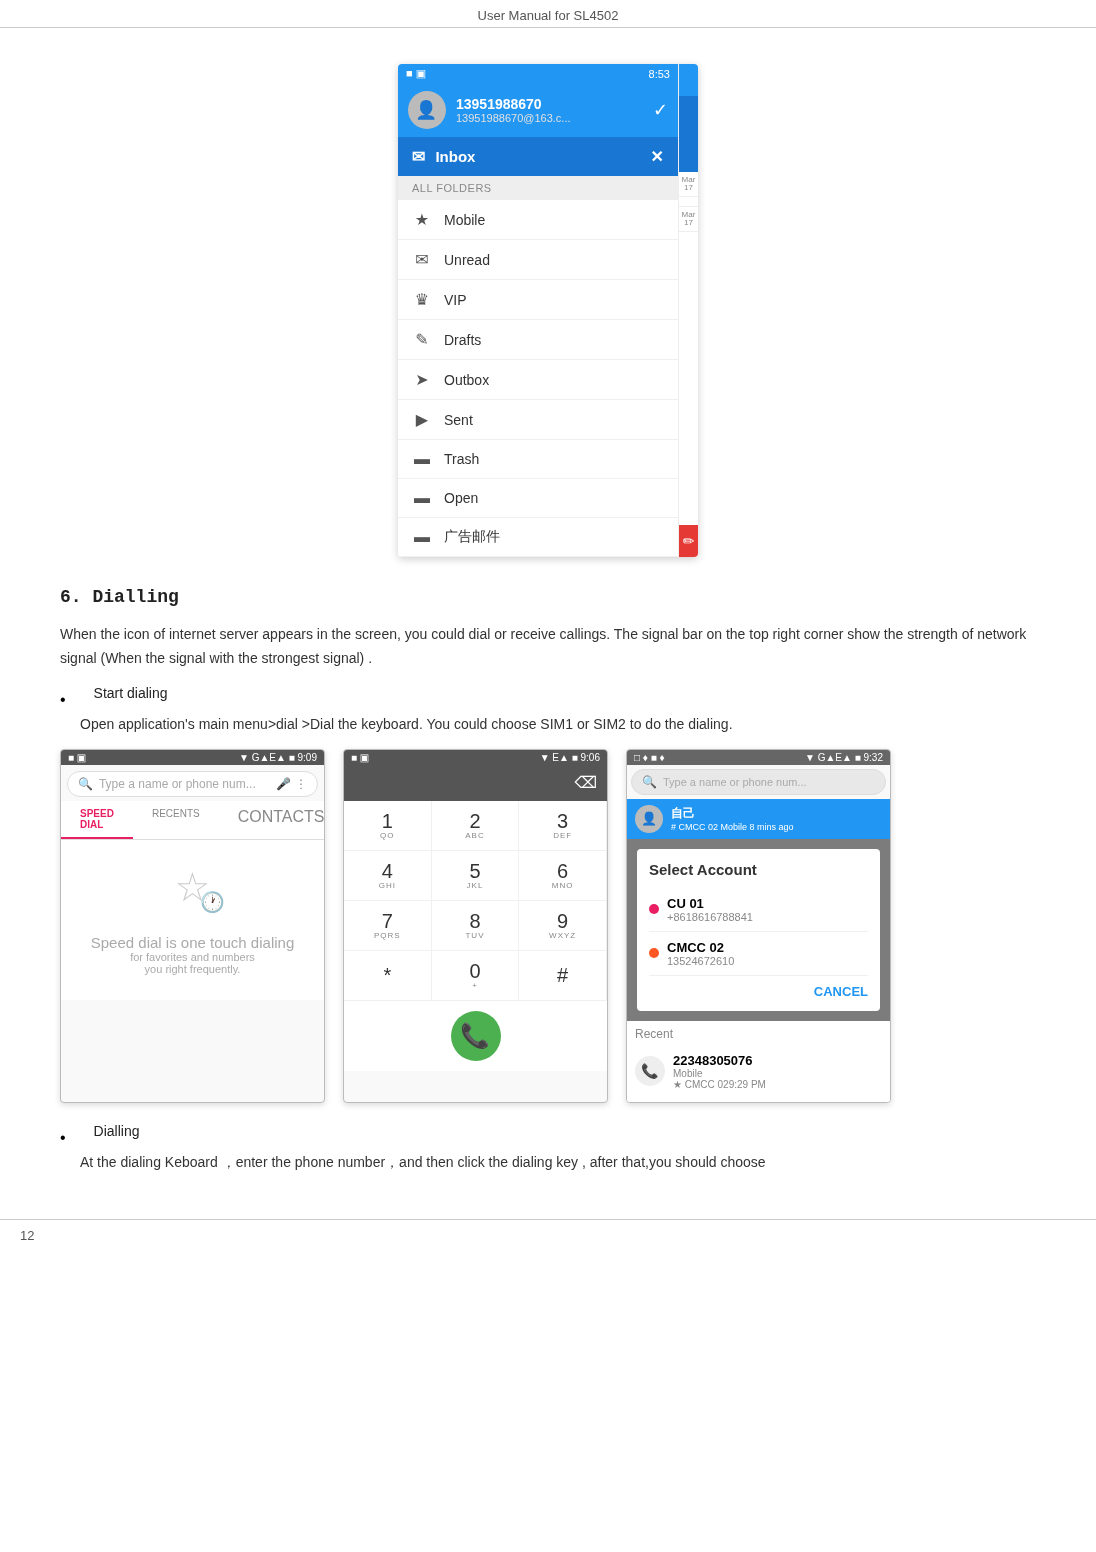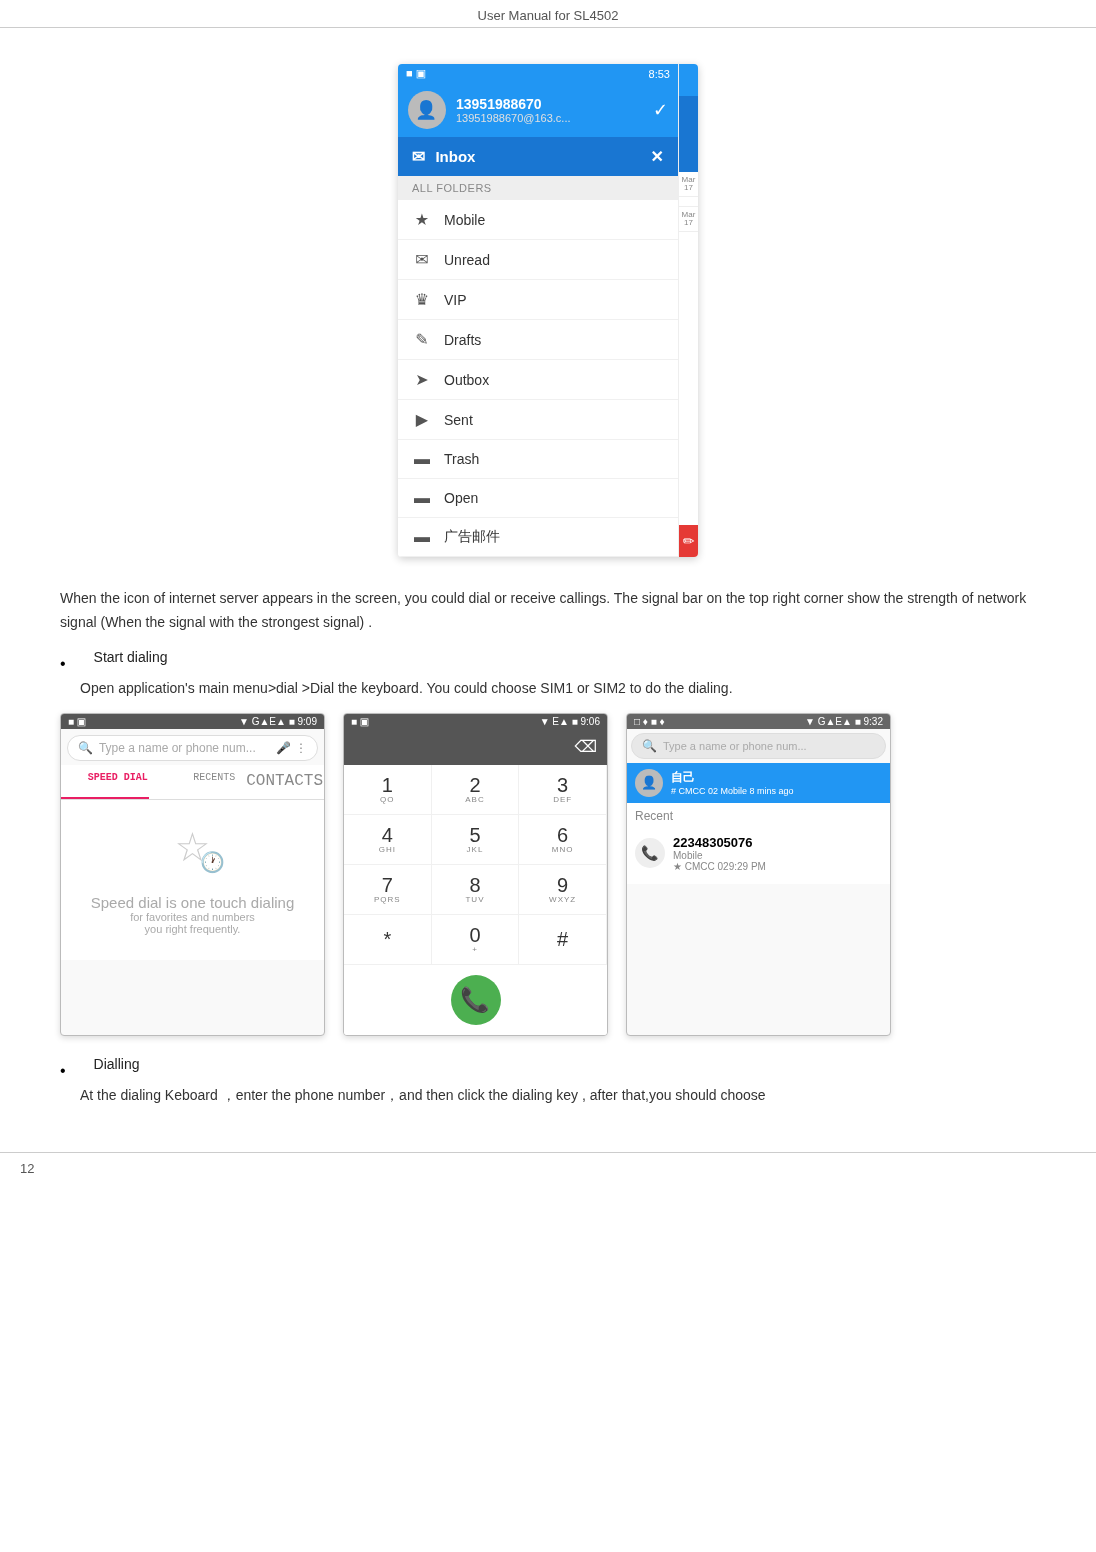--- a/index.html
+++ b/index.html
@@ -159,26 +159,25 @@
       border: 1px solid #ddd;
     }
     .phone-search-icon { margin-right: 6px; font-size: 12px; }
     .phone-tabs {
       display: flex;
       border-bottom: 1px solid #ddd;
       background: white;
     }
     .phone-tab {
       flex: 1;
-      text-align: right;
-      padding: 7px 1px;
+      text-align: left;
+      padding: 7px 19px;
       font-size: 11px;
       color: #888;
       border-bottom: 2px solid transparent;
-      font-family: Liberation Mono, monospace;
     }
     .phone-tab.active {
       color: #E91E63;
       border-bottom: 2px solid #E91E63;
       font-weight: bold;
     }
     .phone-empty-area {
       background: white;
       height: 200px;
       display: flex;
@@ -412,20 +411,21 @@
         <div style="height:10px; background:white; border-bottom:1px solid #eee;"></div>
         <div class="email-right-item" style="color:#888;font-size:8px;writing-mode:horizontal-tb;height:auto;padding:4px 2px;">Mar 17</div>
         <div style="flex:1; background:white;"></div>
         <div style="background:#E53935; width:100%; height:32px; display:flex; align-items:center; justify-content:center;">
           <span style="color:white; font-size:14px;">✏</span>
         </div>
       </div>
     </div>
   </div>
 
+  <div class="section-heading">6. Dialling</div>
 
   <p class="section-paragraph">When the icon of internet server appears in the screen, you could dial or receive callings. The signal bar on the top right corner show the strength of network signal (When the signal with the strongest signal) .</p>
 
   <div class="bullet-section">
     <div style="display:flex; align-items:flex-start; margin-bottom:4px;">
       <span style="margin-right:8px; margin-top:6px;">•</span>
       <span class="bullet-title">Start dialing</span>
     </div>
     <p class="bullet-desc">Open application's main menu&gt;dial &gt;Dial the keyboard. You could choose SIM1 or SIM2 to do the dialing.</p>
   </div>
@@ -534,20 +534,42 @@
       </div>
 
       <div style="background:#2196F3; display:flex; align-items:center; padding:6px 8px; color:white;">
         <div style="width:28px;height:28px;border-radius:50%;background:#bbb;display:flex;align-items:center;justify-content:center;font-size:13px;margin-right:8px;">👤</div>
         <div>
           <div style="font-size:12px;font-weight:bold;">自己</div>
           <div style="font-size:9px;"># CMCC 02 Mobile  8 mins ago</div>
         </div>
       </div>
 
+      <div class="select-account-overlay">
+        <div class="select-account-card">
+          <div class="select-account-title">Select Account</div>
+          <div class="account-item">
+            <div class="account-color-dot" style="background:#E91E63;"></div>
+            <div class="account-info">
+              <div class="account-name">CU 01</div>
+              <div class="account-number">+8618616788841</div>
+            </div>
+          </div>
+          <div class="account-item">
+            <div class="account-color-dot" style="background:#FF5722;"></div>
+            <div class="account-info">
+              <div class="account-name">CMCC 02</div>
+              <div class="account-number">13524672610</div>
+            </div>
+          </div>
+          <div class="cancel-btn-row">
+            <span class="cancel-btn">CANCEL</span>
+          </div>
+        </div>
+      </div>
 
       <div class="recent-section" style="background:white; padding:6px 8px;">
         <div class="recent-title">Recent</div>
         <div class="recent-item">
           <div class="recent-phone-icon">📞</div>
           <div>
             <div class="recent-number">22348305076</div>
             <div class="recent-sub">
               <span>Mobile</span>
             </div>

